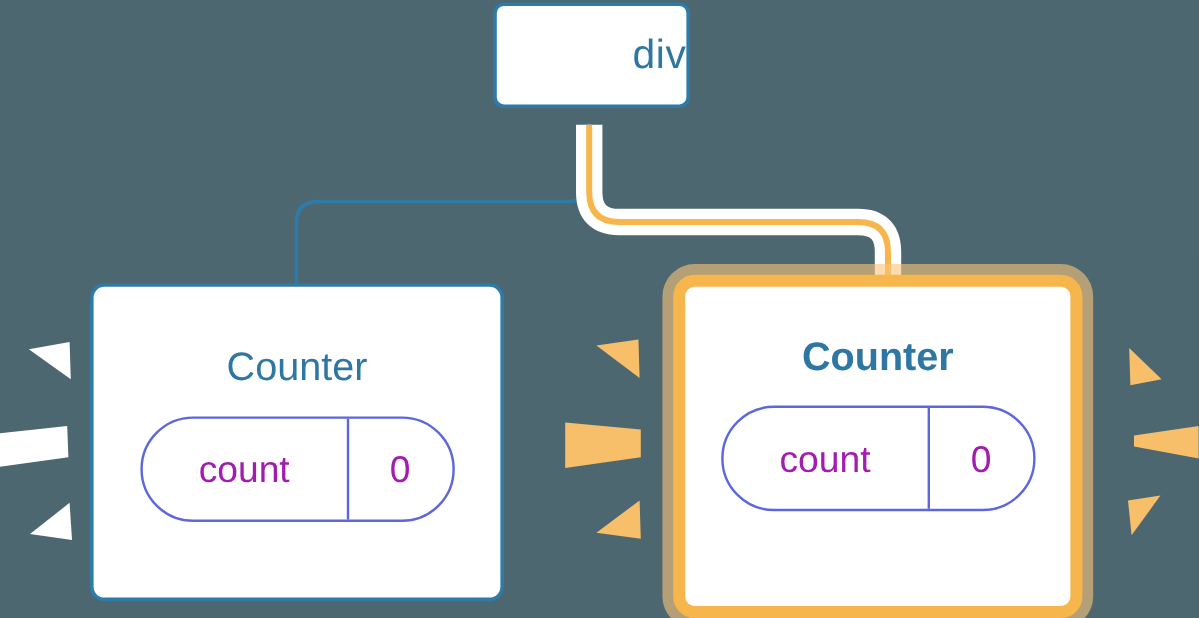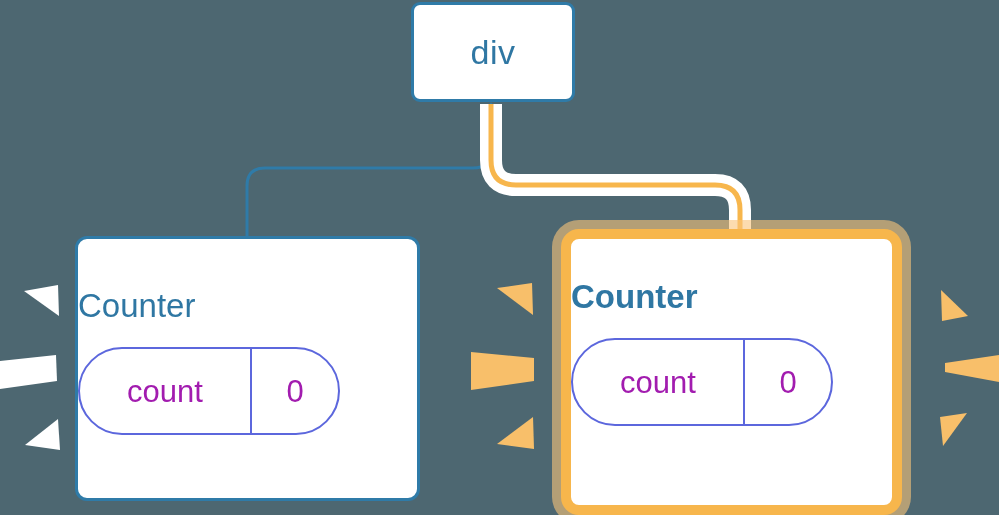--- a/index.html
+++ b/index.html
@@ -34,41 +34,41 @@
   .node {
     position: absolute;
     background: #ffffff;
     box-sizing: border-box;
   }
 
   .node-div {
     left: 411px;
     top: 2px;
     width: 164px;
-    height: 100px;
+    height: 88px;
     border: 3px solid #2f7ba8;
     border-radius: 9px;
     display: flex;
     align-items: center;
-    justify-content: center;
+    justify-content: flex-end;
   }
   .node-div .node-title {
     font-size: 34px;
     color: #2f77a3;
     font-weight: 400;
     letter-spacing: .5px;
     line-height: 1;
   }
 
   .node-counter {
     width: 345px;
     height: 265px;
     display: flex;
     flex-direction: column;
-    align-items: flex-start;
+    align-items: center;
   }
 
   .node-counter-left {
     left: 75px;
     top: 236px;
     border: 3px solid #2f7ba8;
     border-radius: 12px;
   }
   .node-counter-left .node-title {
     font-size: 33px;

